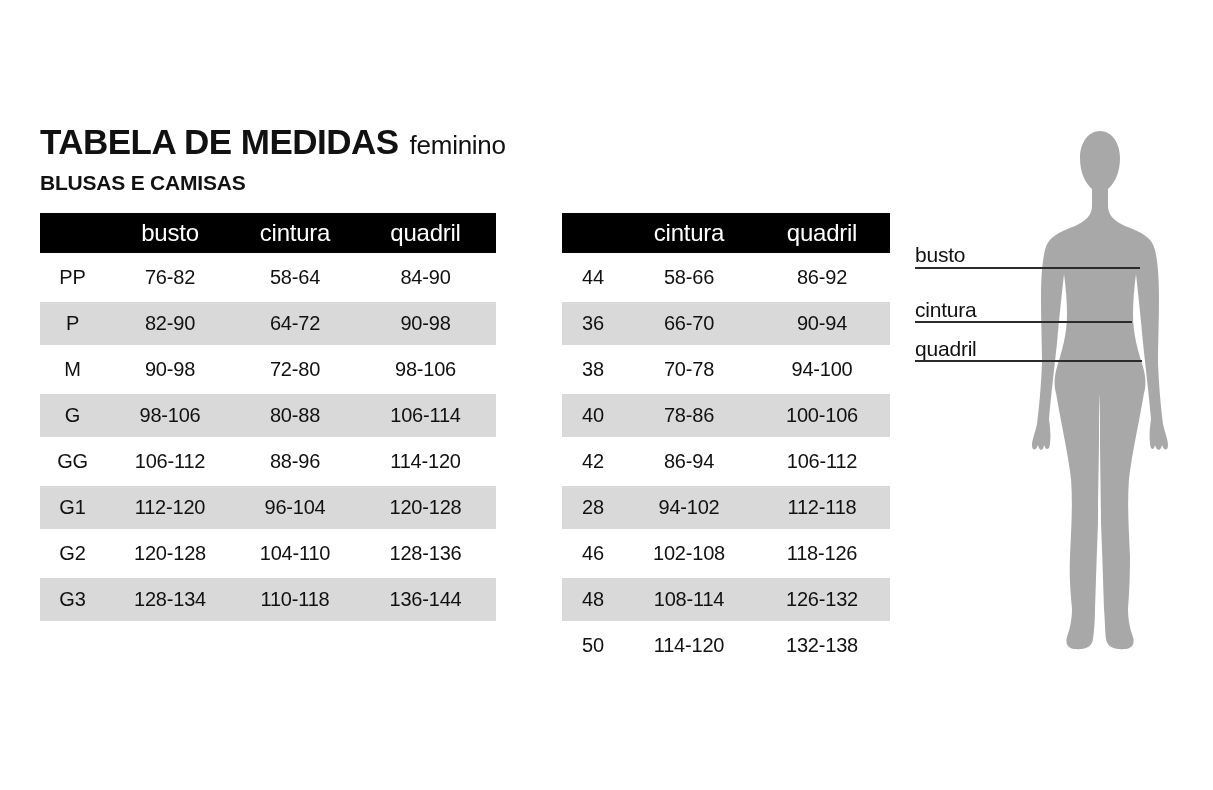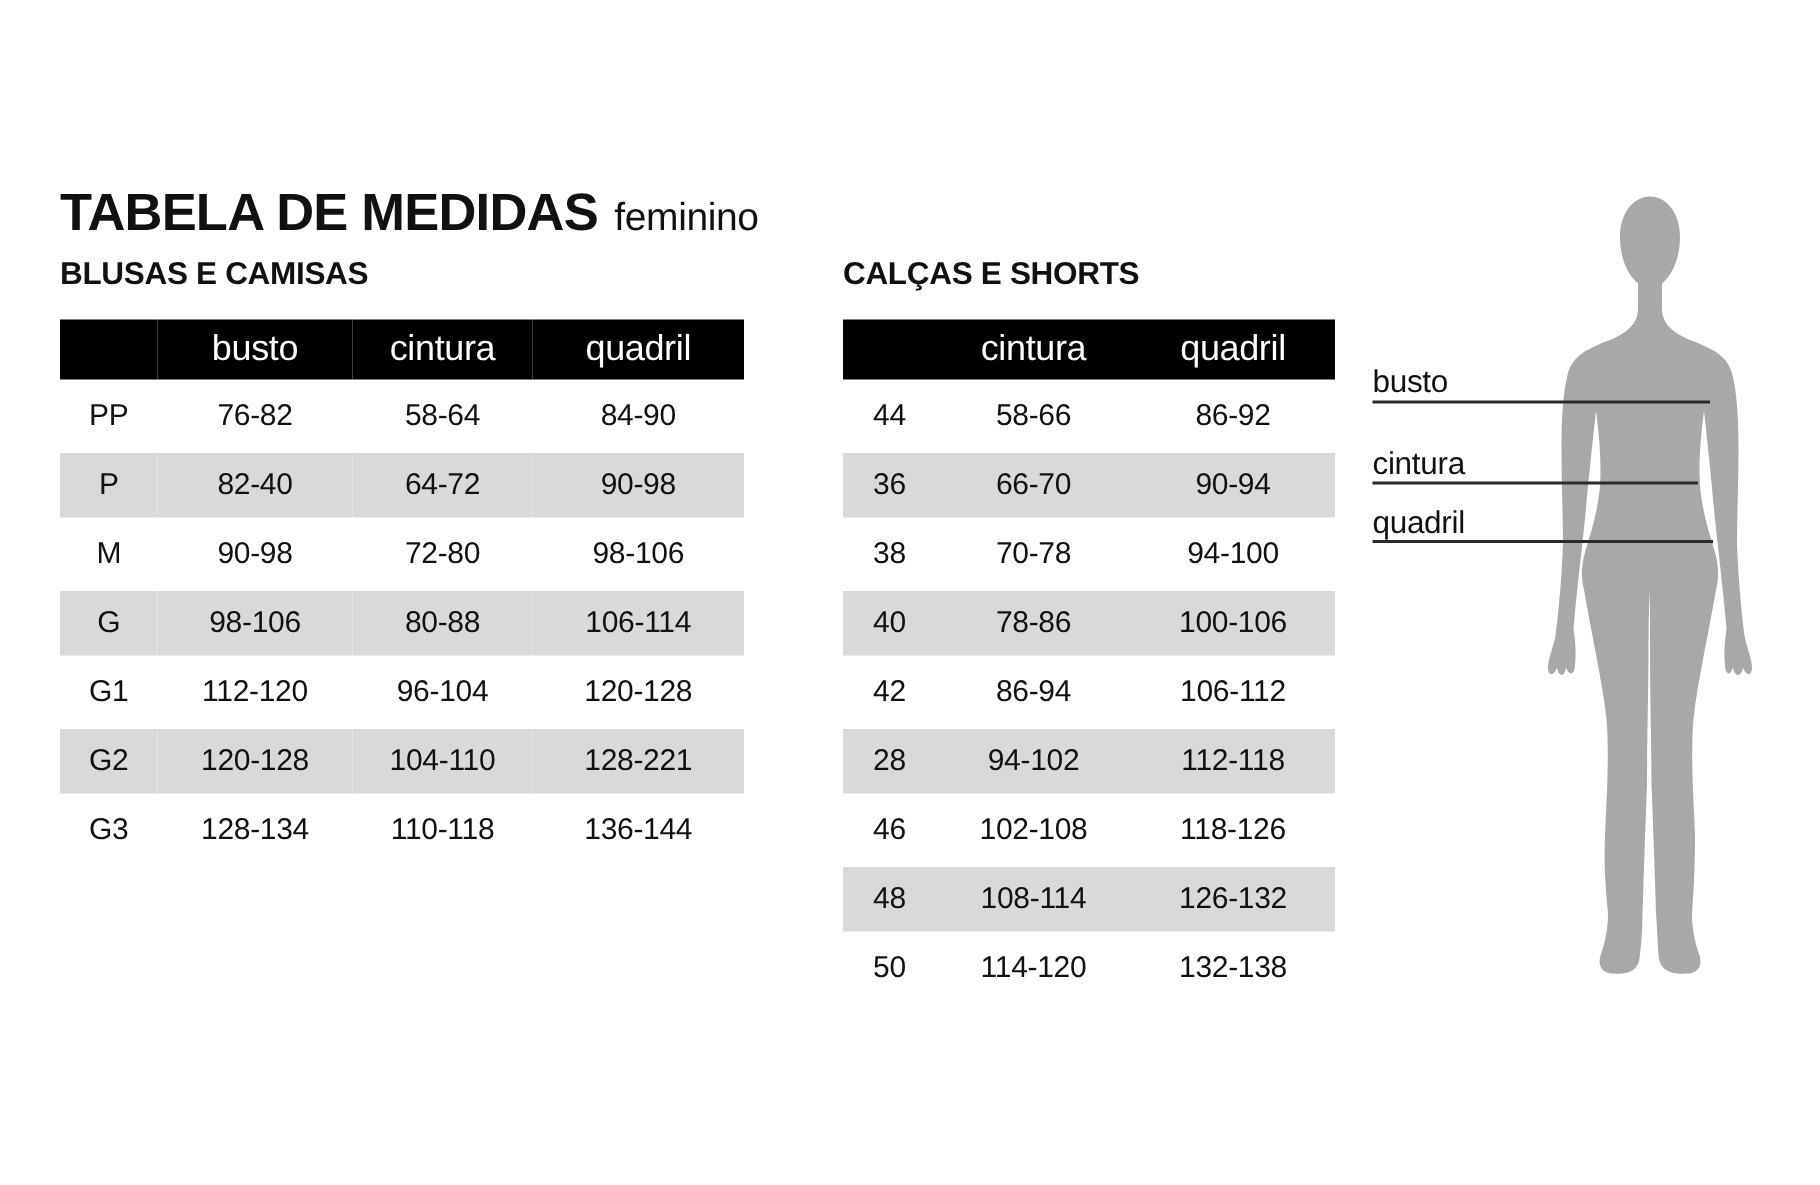--- a/index.html
+++ b/index.html
@@ -37,21 +37,20 @@
 </head>
 <body>
 
 <div class="canvas">
 
   <div class="title-row">
     <span class="main-title">TABELA DE MEDIDAS</span><span class="subtitle">feminino</span>
   </div>
 
   <div class="section-heading" id="blusas-heading">BLUSAS E CAMISAS</div>
-  <div class="section-heading" id="calcas-heading">CALÇAS E SHORTS</div>
 
   <table class="size-table" id="blusas-table">
     <colgroup>
         <col style="width:65px">
         <col style="width:130px">
         <col style="width:120px">
         <col style="width:141px">
       </colgroup>
     <thead>
       <tr>
@@ -63,47 +62,53 @@
     </thead>
     <tbody>
       <tr>
           <td>PP</td>
           <td>76-82</td>
           <td>58-64</td>
           <td>84-90</td>
         </tr>
       <tr>
           <td>P</td>
-          <td>82-40</td>
+          <td>82-90</td>
           <td>64-72</td>
           <td>90-98</td>
         </tr>
       <tr>
           <td>M</td>
           <td>90-98</td>
           <td>72-80</td>
           <td>98-106</td>
         </tr>
       <tr>
           <td>G</td>
           <td>98-106</td>
           <td>80-88</td>
           <td>106-114</td>
         </tr>
       <tr>
+          <td>GG</td>
+          <td>106-112</td>
+          <td>88-96</td>
+          <td>114-120</td>
+        </tr>
+      <tr>
           <td>G1</td>
           <td>112-120</td>
           <td>96-104</td>
           <td>120-128</td>
         </tr>
       <tr>
           <td>G2</td>
           <td>120-128</td>
           <td>104-110</td>
-          <td>128-221</td>
+          <td>128-136</td>
         </tr>
       <tr>
           <td>G3</td>
           <td>128-134</td>
           <td>110-118</td>
           <td>136-144</td>
         </tr>
     </tbody>
   </table>
 

